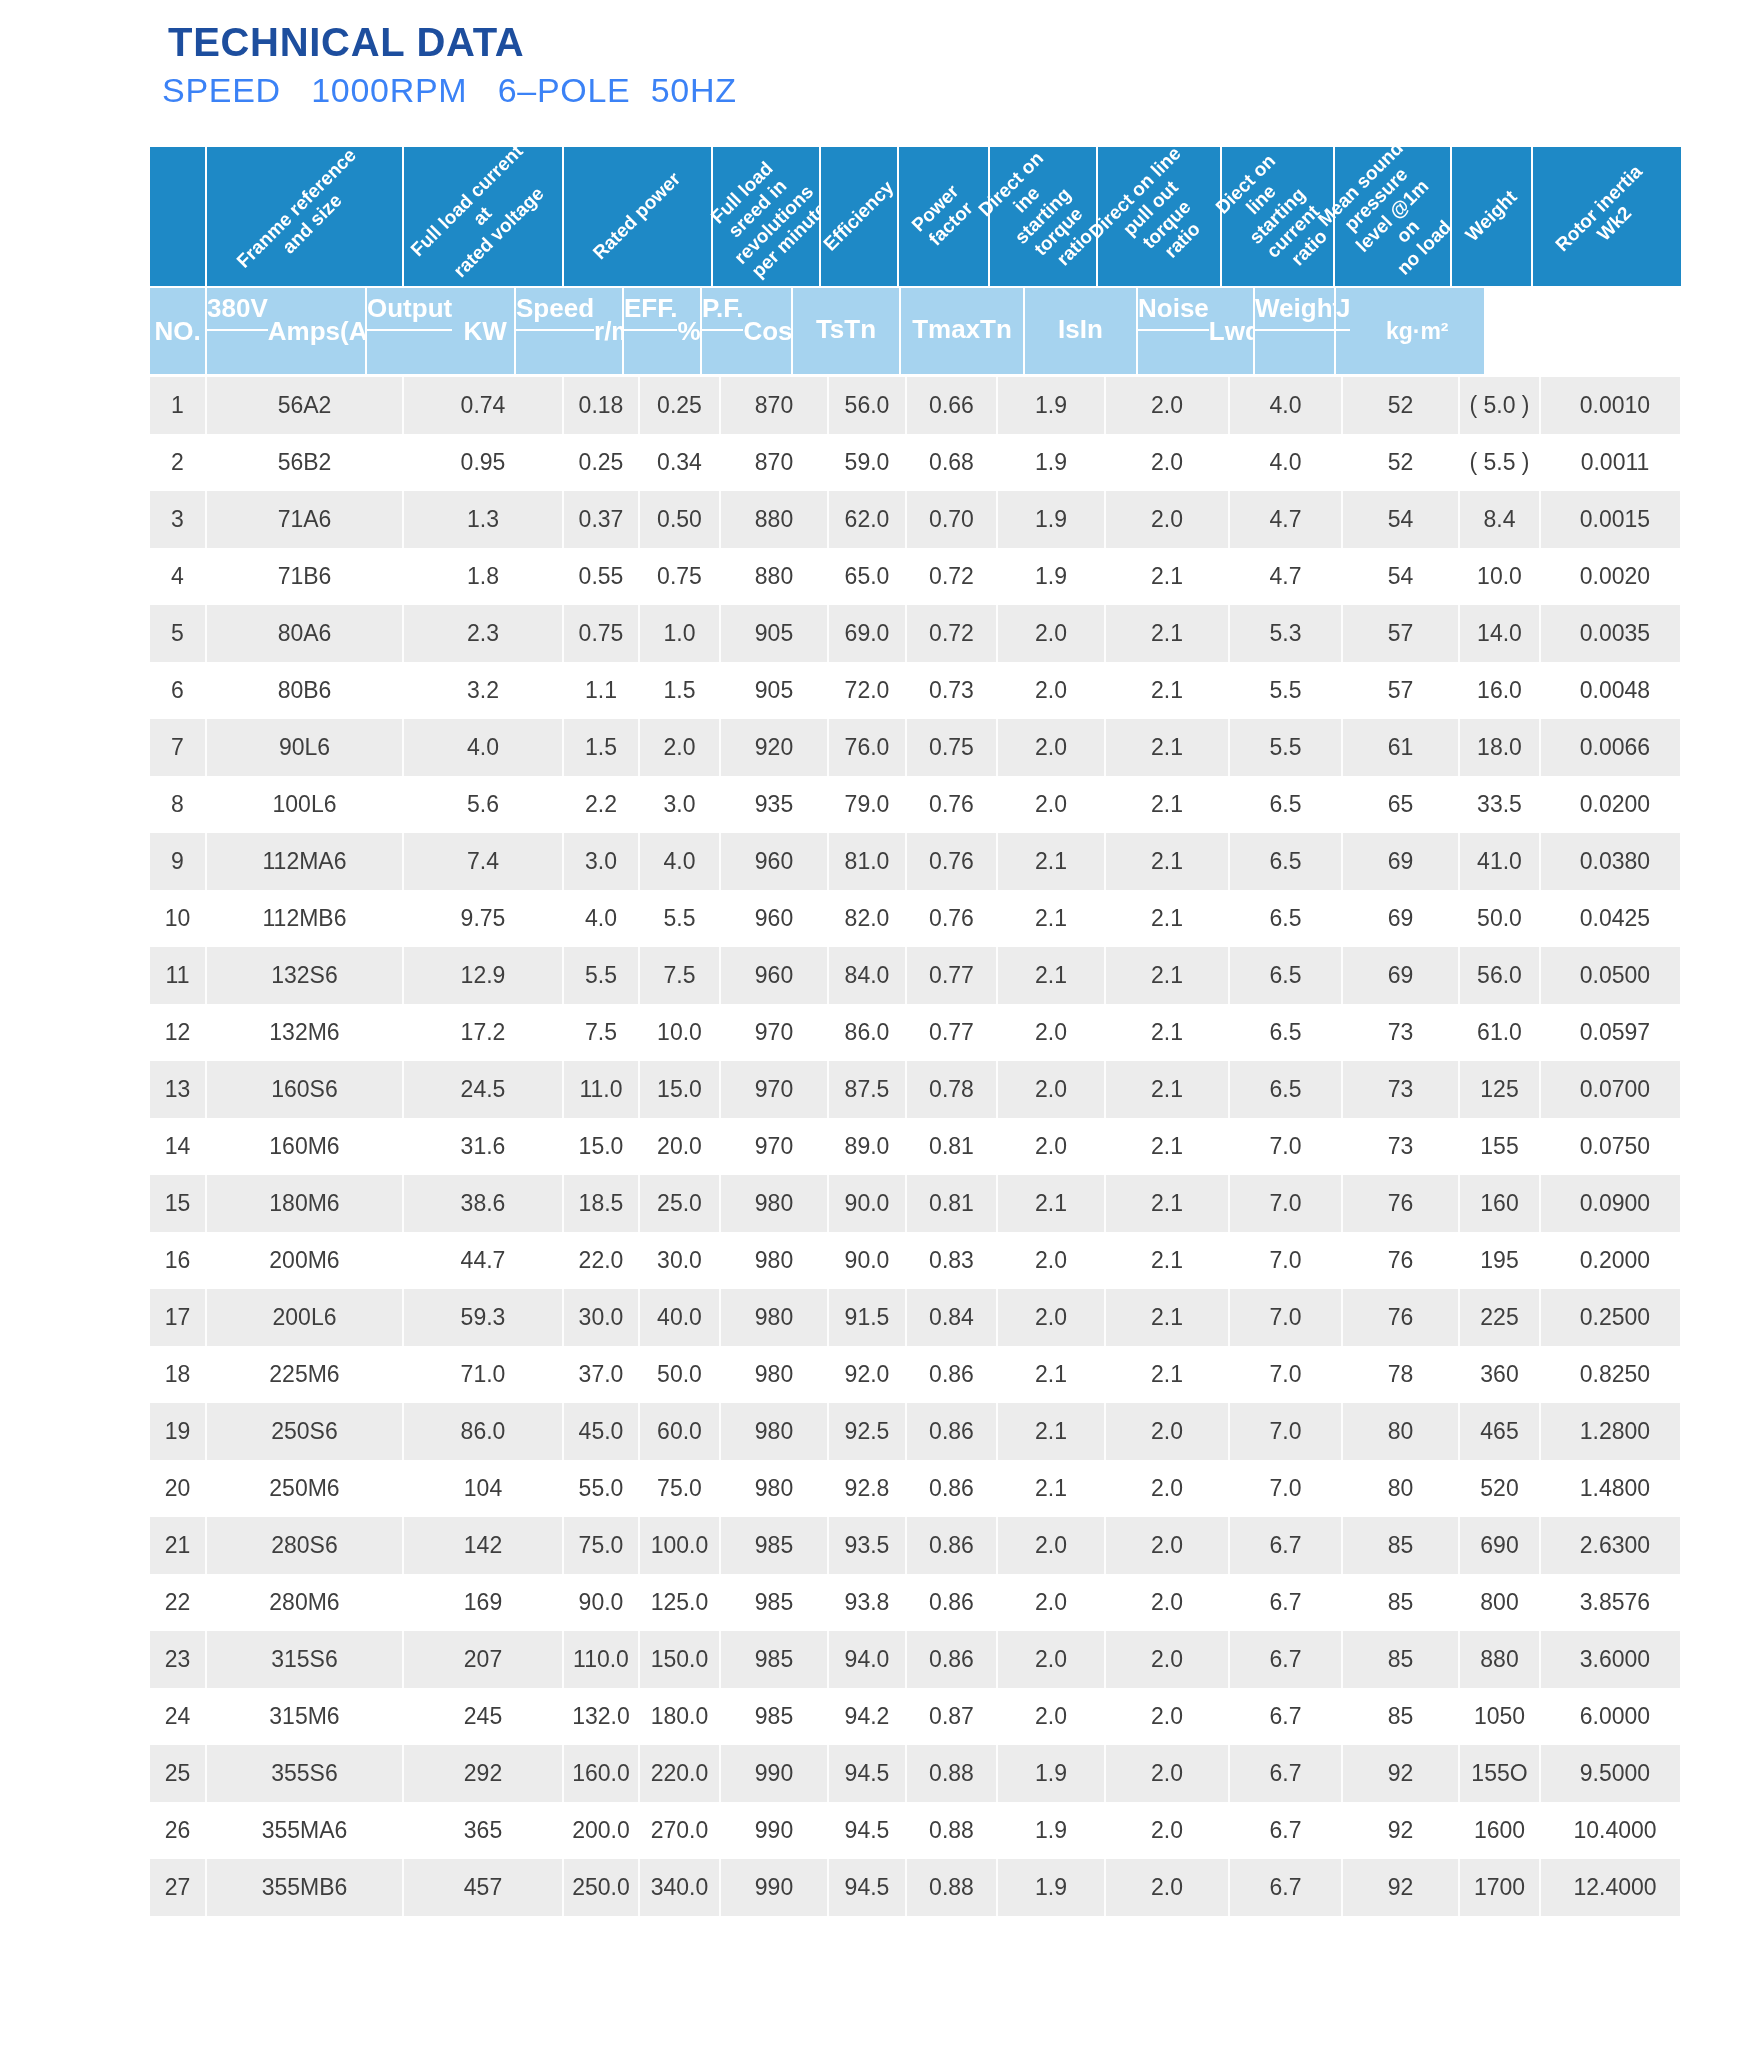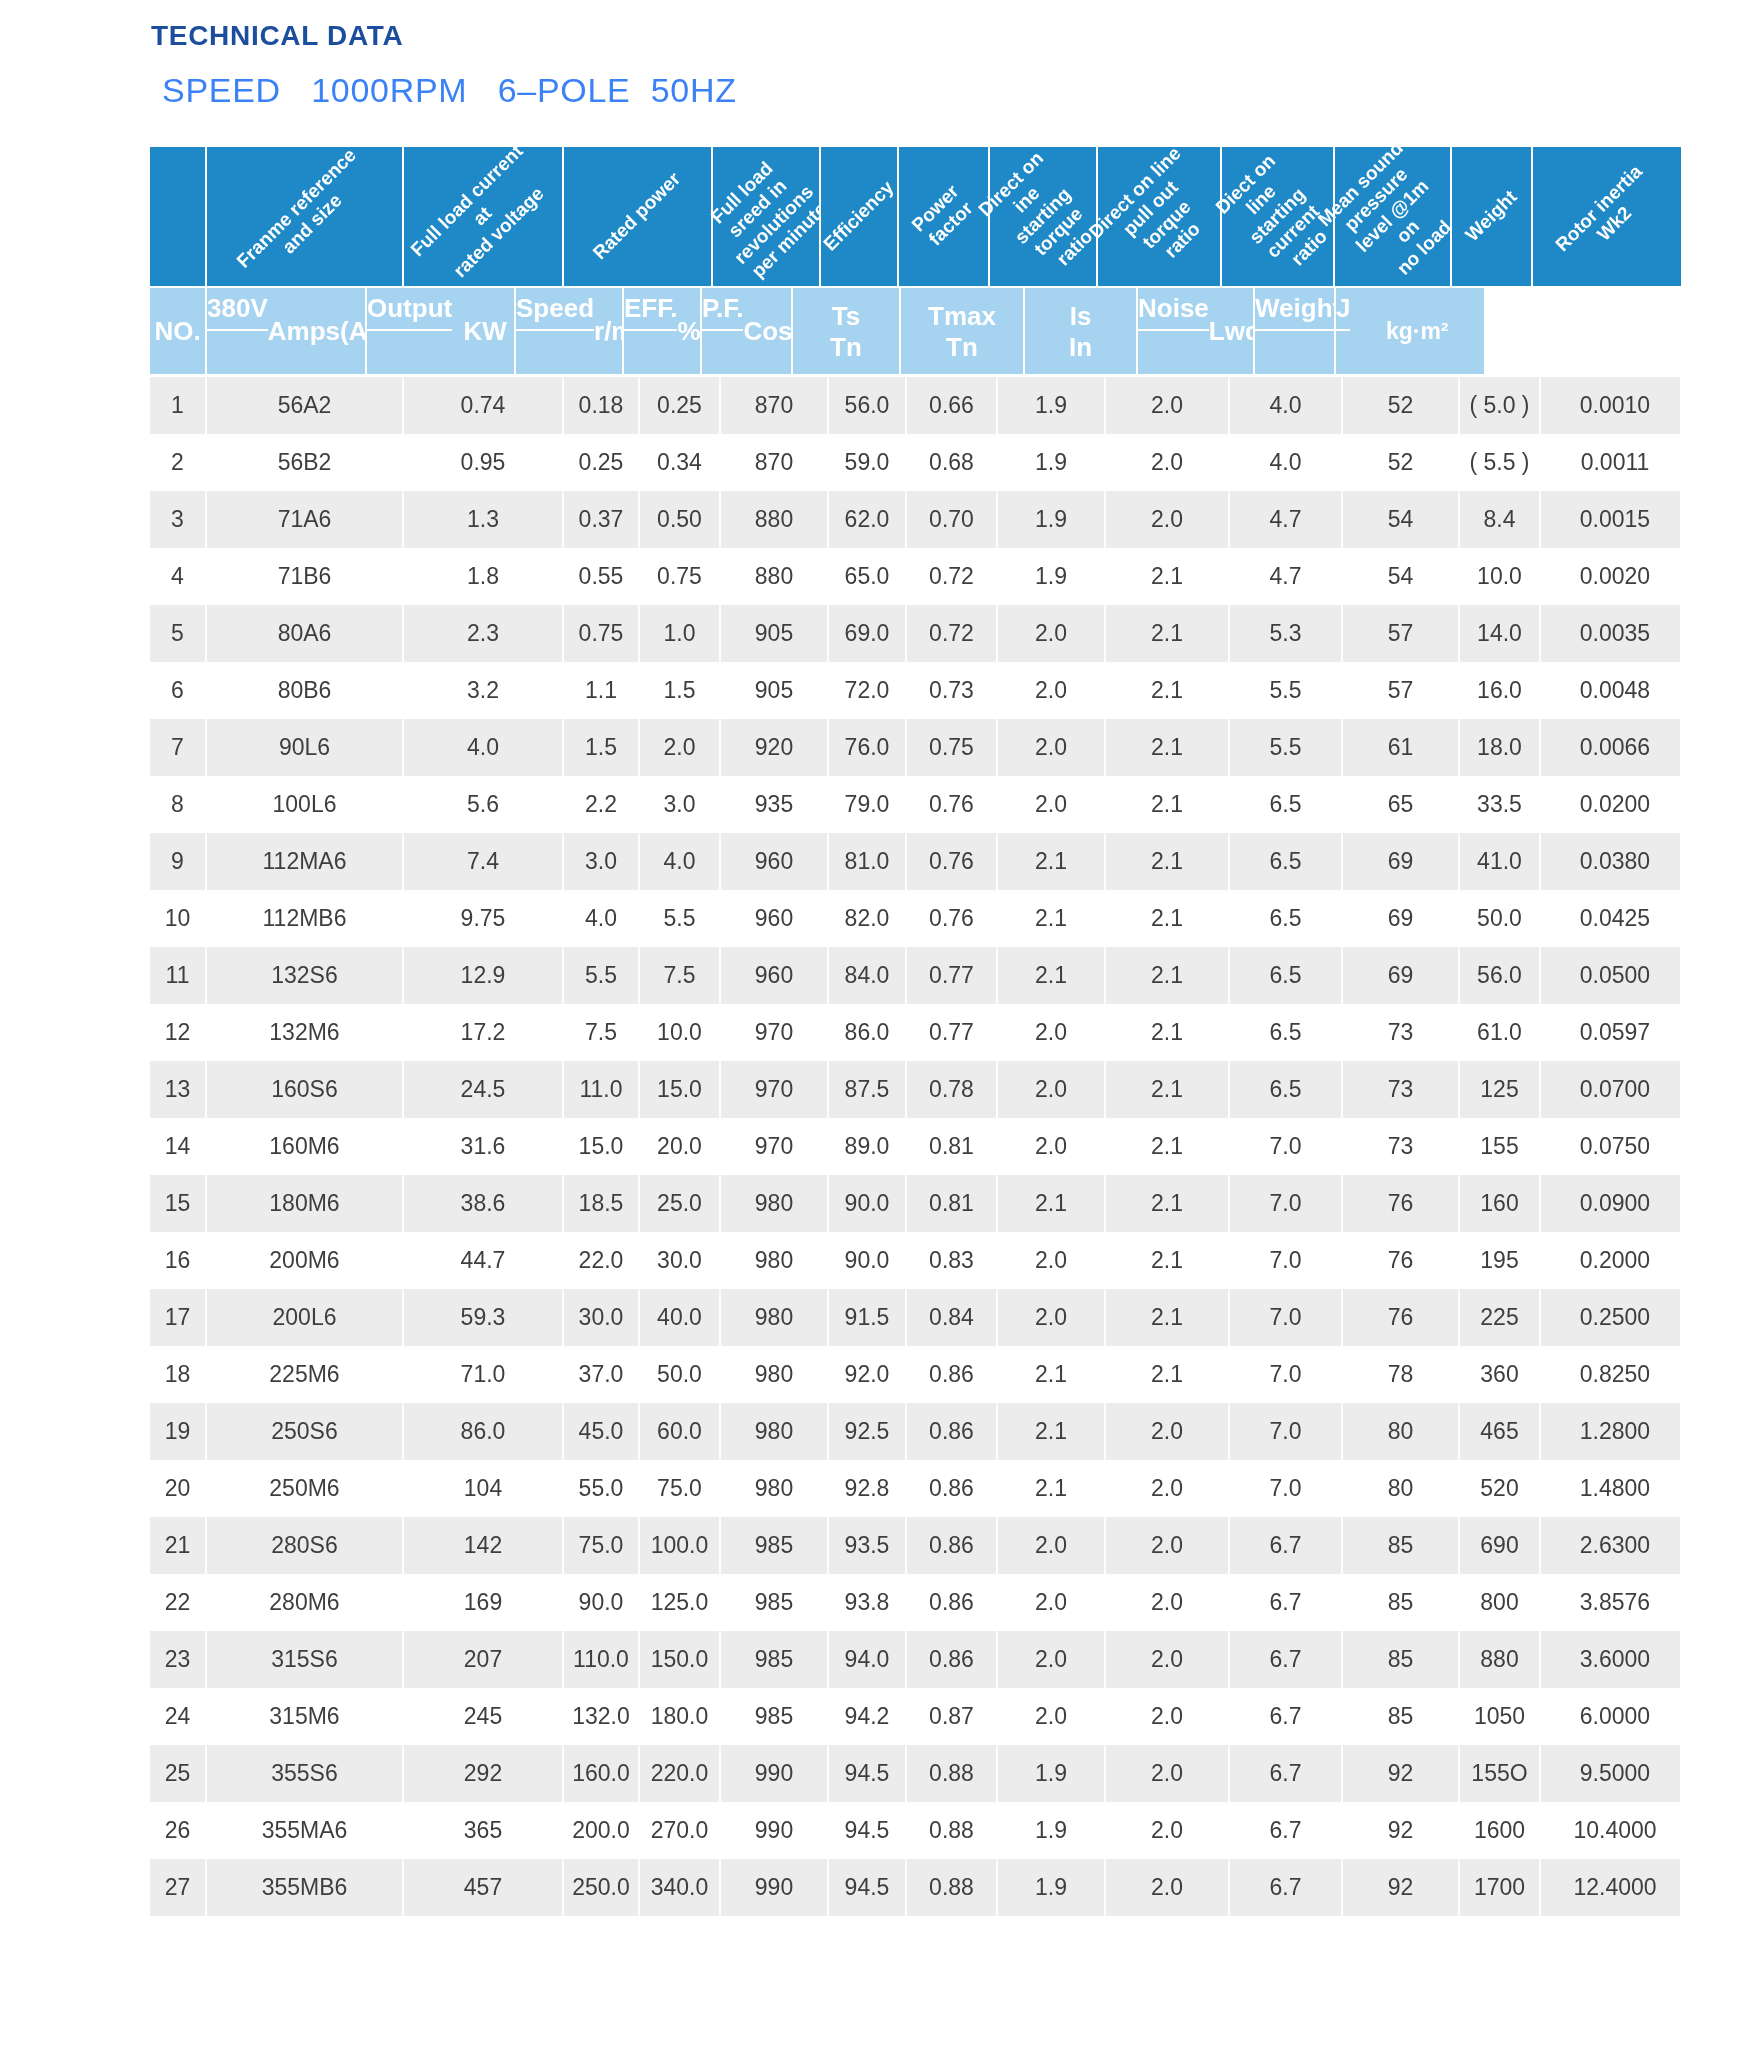--- a/index.html
+++ b/index.html
@@ -1,18 +1,18 @@
 <!DOCTYPE html>
 <html style="font-size:11.2px"><head>
 <meta charset="utf-8">
 <style>
   *{box-sizing:border-box;margin:0;padding:0}
   html,body{width:1758px;height:2066px;background:#ffffff;font-family:"Liberation Sans",sans-serif;position:relative;overflow:hidden}
 
-  .title{position:absolute;left:151px;top:19.6px;font-size:28px;font-weight:800;color:#1d4e9e;letter-spacing:0.7px}
+  .title{position:absolute;left:168px;top:19.6px;font-size:40px;font-weight:800;color:#1d4e9e;letter-spacing:0.7px}
   .subtitle{position:absolute;left:162px;top:71px;font-size:34px;font-weight:400;color:#3b82f6;white-space:pre;letter-spacing:0.7px}
 
   .table{position:absolute;left:150px;top:147px;width:1530px}
 
   
   .c0{width:57px}.c1{width:197px}.c2{width:160px}.c3{width:76px}.c4{width:81px}
   .c5{width:108px}.c6{width:78px}.c7{width:91px}.c8{width:108px}.c9{width:124px}
   .c10{width:113px}.c11{width:117px}.c12{width:81px}.c13{width:148px}
   .cg{width:149px}
 
@@ -26,21 +26,21 @@
 
   
   .sub-row{display:flex;height:89px}
   .scell{background:#a6d3ef;border-right:2.8px solid #fff;border-bottom:3.5px solid #fff;
          color:#fff;font-weight:700;font-size:26px;flex:0 0 auto}
   .sub-row .scell:last-child{border-right:none}
   .full{display:flex;align-items:center;justify-content:center}
   .split{display:flex;flex-direction:row}
   .split .top{height:43px;border-bottom:2.8px solid #fff;display:flex;align-items:center;justify-content:center}
   .split .bot{flex:1;display:flex;align-items:center;justify-content:center}
-  .ratio{display:flex;flex-direction:column;align-items:center;justify-content:flex-end;padding:7px 0 11px 0}
+  .ratio{display:flex;flex-direction:row;align-items:center;justify-content:center;padding:7px 0 11px 0}
   .grp .bot{padding:0}
   .grp .bot .kwc{width:68px;border-right:2.8px solid #fff;display:flex;align-items:center;justify-content:center;height:100%}
   .grp .bot .hpc{flex:1;display:flex;align-items:center;justify-content:center;height:100%}
   .unit-small{font-size:23px}
 
   
   .trow{display:flex;height:57px;background:#ffffff}
   .trow:nth-child(odd){background:#ececec}
   .tcell{border-right:2.8px solid rgba(255,255,255,0.9);display:flex;align-items:center;justify-content:center;
          font-size:23px;color:#3e3e3e;flex:0 0 auto}

